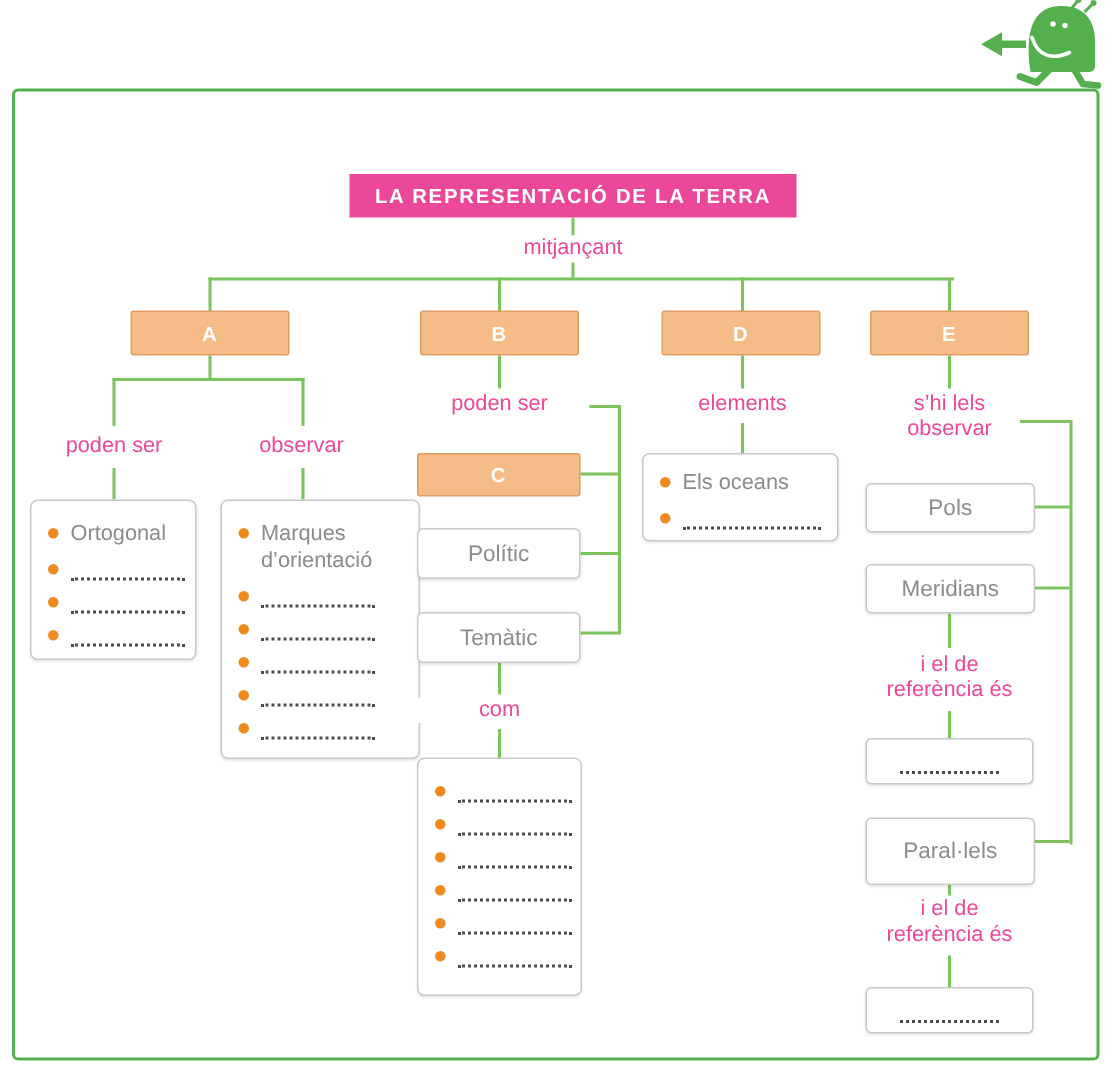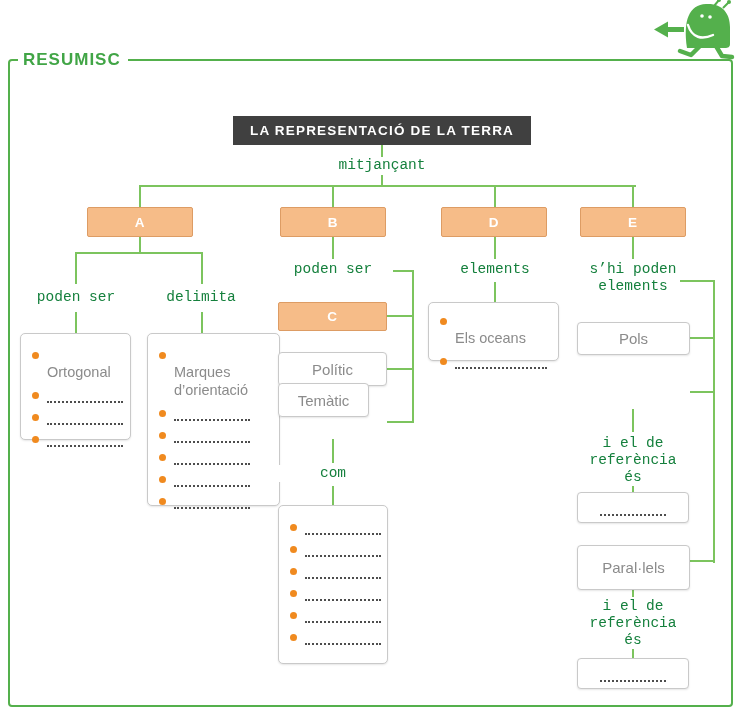--- a/index.html
+++ b/index.html
@@ -14,56 +14,55 @@
          border:2px solid #54b04c;border-radius:4px;}
 
   
   .mascot{position:absolute;left:640px;top:-2px;width:100px;height:64px;z-index:4;}
 
   
   .ln{position:absolute;background:#7cc45e;display:block;z-index:1;}
 
   
   .titlebox{position:absolute;left:233px;top:116px;width:298px;height:29px;z-index:2;
-            background:#404040;color:#fff;font-size:13.5px;font-weight:bold;letter-spacing:1.2px;
+            background:#ec4899;color:#fff;font-size:13.5px;font-weight:bold;letter-spacing:1.2px;
             display:flex;align-items:center;justify-content:center;}
 
   
   .lbl{position:absolute;z-index:2;background:#fff;text-align:center;
-       font-size:14.5px;line-height:17px;color:#15803d;font-family:Liberation Mono, monospace;}
+       font-size:14.5px;line-height:17px;color:#ec4899;}
 
   
   .obox{position:absolute;z-index:2;background:#f6bc88;border:1.5px solid #dd9c64;border-radius:2px;
         box-sizing:border-box;display:flex;align-items:center;justify-content:center;
         color:#fff;font-size:13.5px;font-weight:bold;letter-spacing:1px;}
 
   
   .wbox{position:absolute;z-index:2;background:#fff;border:1.5px solid #c9c9c9;border-radius:4px;
         box-sizing:border-box;box-shadow:0 1px 2px rgba(0,0,0,.10);
         display:flex;align-items:center;justify-content:center;
         color:#8b8b8b;font-size:15px;}
 
   
   .listbox{position:absolute;z-index:2;background:#fff;border:1.5px solid #c9c9c9;border-radius:5px;
            box-sizing:border-box;box-shadow:0 1px 2px rgba(0,0,0,.10);
            padding:13px 6px 0 11px;}
   .li{display:flex;align-items:flex-start;margin-bottom:6px;}
   .bullet{width:7px;height:7px;border-radius:50%;background:#f08a1f;flex:none;margin:5px 8px 0 0;}
-  .li-text{font-size:14.5px;line-height:18px;color:#8b8b8b;margin-top:16px;}
+  .li-text{font-size:14.5px;line-height:18px;color:#8b8b8b;}
   .dotline{height:10px;border-bottom:2px dotted #4d4d4d;width:76px;margin-top:4px;}
   .box-b1 .dotline{width:82px;}
   .box-d1 .dotline{width:92px;}
   .blankbox .dotline{width:66px;margin-top:0;transform:translateY(2px);}
 </style>
 </head>
 <body>
 
 <div class="stage">
 
-  <div class="resumisc">RESUMISC</div>
   <div class="frame"></div>
 
   <svg class="mascot" viewBox="0 0 100 64">
     <g>
       <rect x="26" y="29" width="18" height="5" fill="#54b04c"></rect>
       <polygon points="14,31.5 28,23.5 28,39.5" fill="#54b04c"></polygon>
     </g>
     <g>
       <path d="M47,50 C43,22 49,7 66,6 C82,5 90,15 90,29 L90,46 C90,49 88,50 85,50 Z" fill="#54b04c"></path>
       <path d="M74,8 L79,2 M83,10 L89,4" stroke="#54b04c" stroke-width="2" fill="none"></path>
@@ -90,21 +89,21 @@
   <div class="obox" style="left:87px;top:207px;width:106px;height:30px">A</div>
   <div class="obox" style="left:280px;top:207px;width:106px;height:30px">B</div>
   <div class="obox" style="left:441px;top:207px;width:106px;height:30px">D</div>
   <div class="obox" style="left:580px;top:207px;width:106px;height:30px">E</div>
 
   <i class="ln" style="left:139px;top:237px;width:2px;height:17px"></i>
   <i class="ln" style="left:75px;top:252px;width:128px;height:2px"></i>
   <i class="ln" style="left:75px;top:252px;width:2px;height:32px"></i>
   <i class="ln" style="left:201px;top:252px;width:2px;height:32px"></i>
   <div class="lbl" style="left:16px;top:289px;width:120px">poden ser</div>
-  <div class="lbl" style="left:141px;top:289px;width:120px">delimita</div>
+  <div class="lbl" style="left:141px;top:289px;width:120px">observar</div>
   <i class="ln" style="left:75px;top:312px;width:2px;height:21px"></i>
   <i class="ln" style="left:201px;top:312px;width:2px;height:21px"></i>
 
   <div class="listbox" style="left:20px;top:333px;width:111px;height:107px">
     <div class="li">
       <span class="bullet"></span>
       <span class="li-text">Ortogonal</span>
     </div>
   <div class="li">
         <span class="bullet"></span>
@@ -148,21 +147,21 @@
     </div>
 
   <i class="ln" style="left:332px;top:237px;width:2px;height:22px"></i>
   <div class="lbl" style="left:273px;top:261px;width:120px">poden ser</div>
   <i class="ln" style="left:376px;top:270px;width:38px;height:2px"></i>
   <i class="ln" style="left:412px;top:270px;width:2px;height:153px"></i>
   <div class="obox" style="left:278px;top:302px;width:109px;height:29px">C</div>
   <i class="ln" style="left:387px;top:315px;width:25px;height:2px"></i>
   <div class="wbox" style="left:278px;top:352px;width:109px;height:34px">Polític</div>
   <i class="ln" style="left:387px;top:368px;width:25px;height:2px"></i>
-  <div class="wbox" style="left:278px;top:383px;width:91px;height:34px">Temàtic</div>
+  <div class="wbox" style="left:278px;top:408px;width:109px;height:34px">Temàtic</div>
   <i class="ln" style="left:387px;top:421px;width:25px;height:2px"></i>
   <i class="ln" style="left:332px;top:439px;width:2px;height:24px"></i>
   <div class="lbl" style="left:273px;top:465px;width:120px">com</div>
   <i class="ln" style="left:332px;top:486px;width:2px;height:20px"></i>
   <div class="listbox box-b1" style="left:278px;top:505px;width:110px;height:159px">
       <div class="li">
         <span class="bullet"></span>
         <span class="dotline"></span>
       </div>
       <div class="li">
@@ -195,25 +194,26 @@
       <span class="bullet"></span>
       <span class="li-text">Els oceans</span>
     </div>
   <div class="li">
         <span class="bullet"></span>
         <span class="dotline"></span>
       </div>
     </div>
 
   <i class="ln" style="left:632px;top:237px;width:2px;height:22px"></i>
-  <div class="lbl" style="left:588px;top:261px;width:90px">s’hi poden elements</div>
+  <div class="lbl" style="left:588px;top:261px;width:90px">s’hi lels observar</div>
   <i class="ln" style="left:680px;top:280px;width:34px;height:2px"></i>
   <i class="ln" style="left:713px;top:280px;width:2px;height:283px"></i>
   <div class="wbox" style="left:577px;top:322px;width:113px;height:33px">Pols</div>
   <i class="ln" style="left:690px;top:337px;width:23px;height:2px"></i>
+  <div class="wbox" style="left:577px;top:376px;width:113px;height:33px">Meridians</div>
   <i class="ln" style="left:690px;top:391px;width:23px;height:2px"></i>
   <i class="ln" style="left:632px;top:409px;width:2px;height:23px"></i>
   <div class="lbl" style="left:581px;top:435px;width:104px">i el de referència és</div>
   <i class="ln" style="left:632px;top:474px;width:2px;height:19px"></i>
   <div class="wbox blankbox" style="left:577px;top:492px;width:112px;height:31px">
     <span class="dotline"></span>
   </div>
   <div class="wbox" style="left:577px;top:545px;width:113px;height:45px">Paral·lels</div>
   <i class="ln" style="left:690px;top:560px;width:23px;height:2px"></i>
   <i class="ln" style="left:632px;top:578px;width:2px;height:19px"></i>

